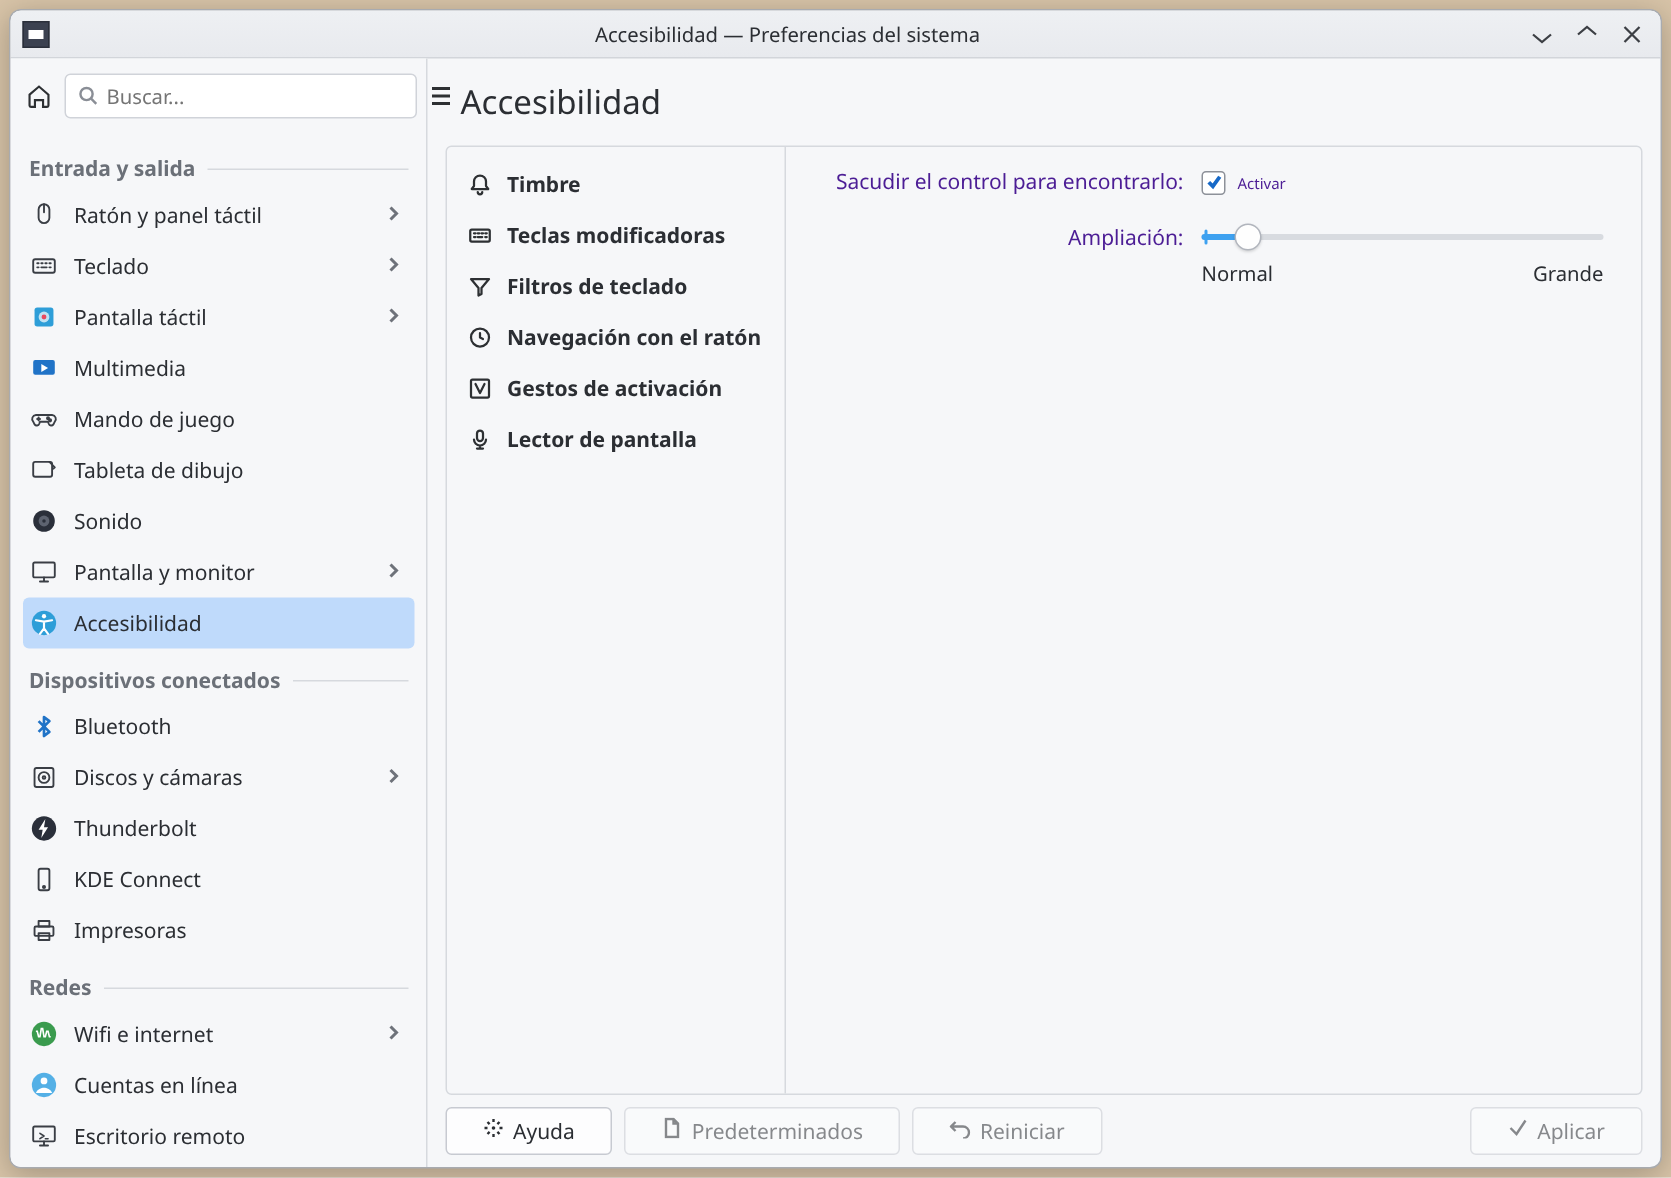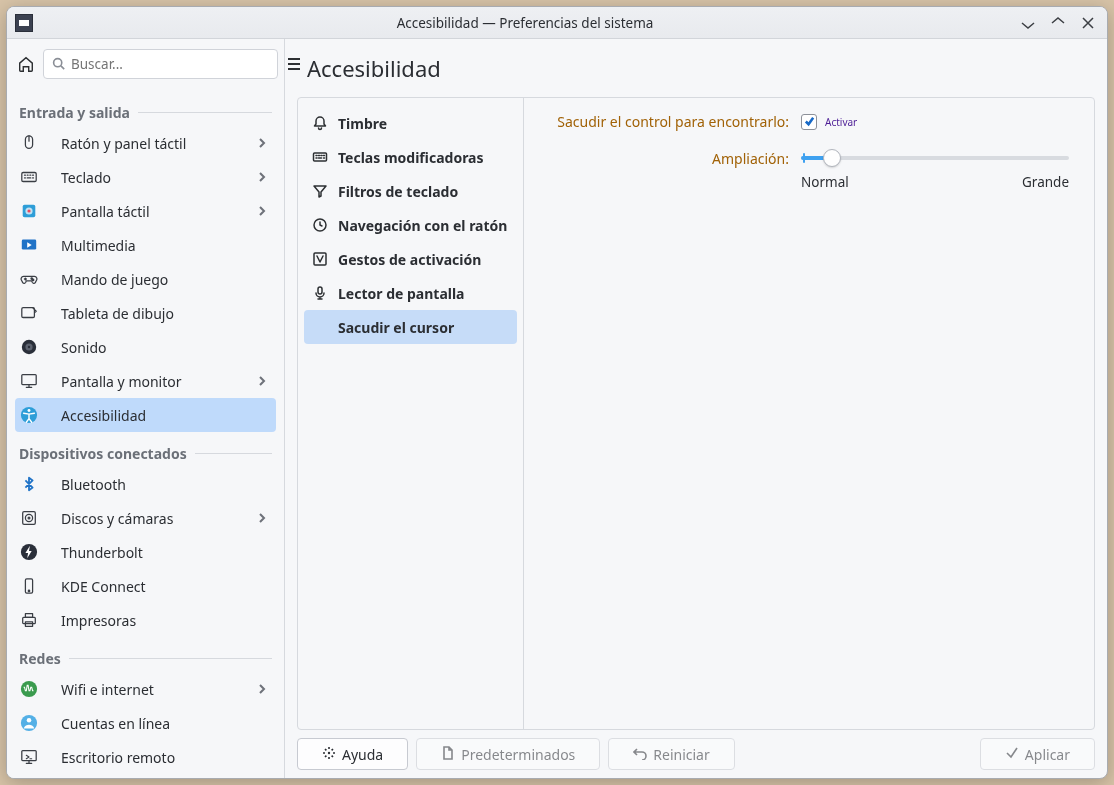--- a/index.html
+++ b/index.html
@@ -26,40 +26,40 @@
 .menu-btn svg{width:16px;height:16px;stroke:#2d3033;stroke-width:2;}
 
 .sb-scroll{flex:1;overflow-y:auto;padding:4px 8px 8px 8px;}
 .sb-scroll::-webkit-scrollbar{width:10px;}
 .sb-scroll::-webkit-scrollbar-thumb{background:#c2c6cd;border-radius:5px;border:2px solid #f6f7f9;}
 
 .section-head{display:flex;align-items:center;gap:8px;color:#6b7078;font-weight:700;font-size:14px;margin-top:12px;margin-bottom:4px;padding:0 4px;}
 .section-head .line{flex:1;height:1px;background:#d6d9de;}
 .section-head:first-child{margin-top:12px;}
 
-.sb-item{display:flex;align-items:center;gap:22px;height:34px;border-radius:4px;padding:0 8px 0 4px;cursor:pointer;font-size:14px;color:#2b2e33;}
+.sb-item{display:flex;align-items:center;gap:10px;height:34px;border-radius:4px;padding:0 8px 0 4px;cursor:pointer;font-size:14px;color:#2b2e33;}
 .sb-item.active{background:#bfdafb;}
 .sb-item .icon{width:20px;height:20px;display:flex;align-items:center;justify-content:center;flex-shrink:0;}
 .sb-item .chev{margin-left:auto;color:#6e727a;}
 .sb-item .chev svg{width:12px;height:12px;stroke:currentColor;stroke-width:2;fill:none;}
 
 .content { flex:1; display:flex; flex-direction:column; }
 .content-head{height:58px;display:flex;align-items:center;padding:0 22px;}
 .content-head h1{font-size:22px;font-weight:400;color:#2b2e33;}
 
 .content-body{flex:1;display:flex;min-height:0;border-top:1px solid #d6d9de;border-bottom:1px solid #d6d9de;margin:0 12px;background:#f6f7f9;border-left:1px solid #d6d9de;border-right:1px solid #d6d9de;border-radius:4px;}
 .subnav{width:226px;border-right:1px solid #d6d9de;padding:8px 6px;}
 .subnav-item{display:flex;align-items:center;gap:10px;height:34px;border-radius:4px;padding:0 8px;cursor:pointer;font-size:14px;color:#2b2e33;font-weight:bold;}
 .subnav-item.active{background:#c6dcf8;}
 .subnav-item .icon{width:16px;height:16px;display:flex;align-items:center;justify-content:center;flex-shrink:0;color:#2d3033;}
 .subnav-item .icon svg{width:16px;height:16px;stroke:currentColor;stroke-width:1.5;fill:none;}
 
 .pane{flex:1;padding:14px 20px;}
 .form-row{display:flex;align-items:center;gap:12px;margin-bottom:18px;}
-.form-label{width:245px;text-align:right;font-size:14px;color:#a16207;}
+.form-label{width:245px;text-align:right;font-size:14px;color:#4c1d95;}
 .checkbox{display:flex;align-items:center;gap:8px;cursor:pointer;}
 .checkbox .box{width:16px;height:16px;border:1px solid #8d9199;border-radius:3px;background:#fff;display:flex;align-items:center;justify-content:center;}
 .checkbox .box svg{width:11px;height:11px;stroke:#1769c7;stroke-width:2.8;fill:none;}
 .checkbox .cb-label{font-size:10px;color:#4c1d95;}
 
 .slider-wrap{display:flex;flex-direction:column;gap:4px;}
 .slider{width:268px;height:18px;position:relative;}
 .slider-track{position:absolute;top:7px;left:0;right:0;height:4px;background:#d8dbe0;border-radius:2px;}
 .slider-fill{position:absolute;top:7px;left:0;width:30px;height:4px;background:#3ea1f0;border-radius:2px;}
 .slider-handle{position:absolute;top:0;left:22px;width:18px;height:18px;background:#fefefe;border:1px solid #b1b5bd;border-radius:50%;box-shadow:0 1px 2px rgba(0,0,0,.15);}
@@ -367,28 +367,20 @@
               <span>Gestos de activación</span>
             </div>
             <div class="subnav-item">
               <span class="icon">
                 <svg viewBox="0 0 16 16" fill="none" stroke="currentColor" stroke-width="1.4" stroke-linecap="round" stroke-linejoin="round">
                   <rect x="6" y="2" width="4" height="7" rx="2"></rect>
                   <path d="M4 8a4 4 0 0 0 8 0M8 12v2M6 14h4"></path>
                 </svg>
               </span>
               <span>Lector de pantalla</span>
-            </div>
-            <div class="subnav-item active">
-              <span class="icon">
-                <svg viewBox="0 0 16 16" fill="none" stroke="currentColor" stroke-width="1.4" stroke-linecap="round" stroke-linejoin="round">
-                  <path d="M3 2l9 5-4 1 3 5-2 1-3-5-3 3z" stroke="none"></path>
-                </svg>
-              </span>
-              <span>Sacudir el cursor</span>
             </div>
           </div>
         <div class="pane">
           <div class="form-row">
             <div class="form-label">Sacudir el control para encontrarlo:</div>
             <label class="checkbox">
               <span class="box">
                   <svg viewBox="0 0 12 12">
                     <path d="M2 6l3 3 5-7"></path>
                   </svg>

